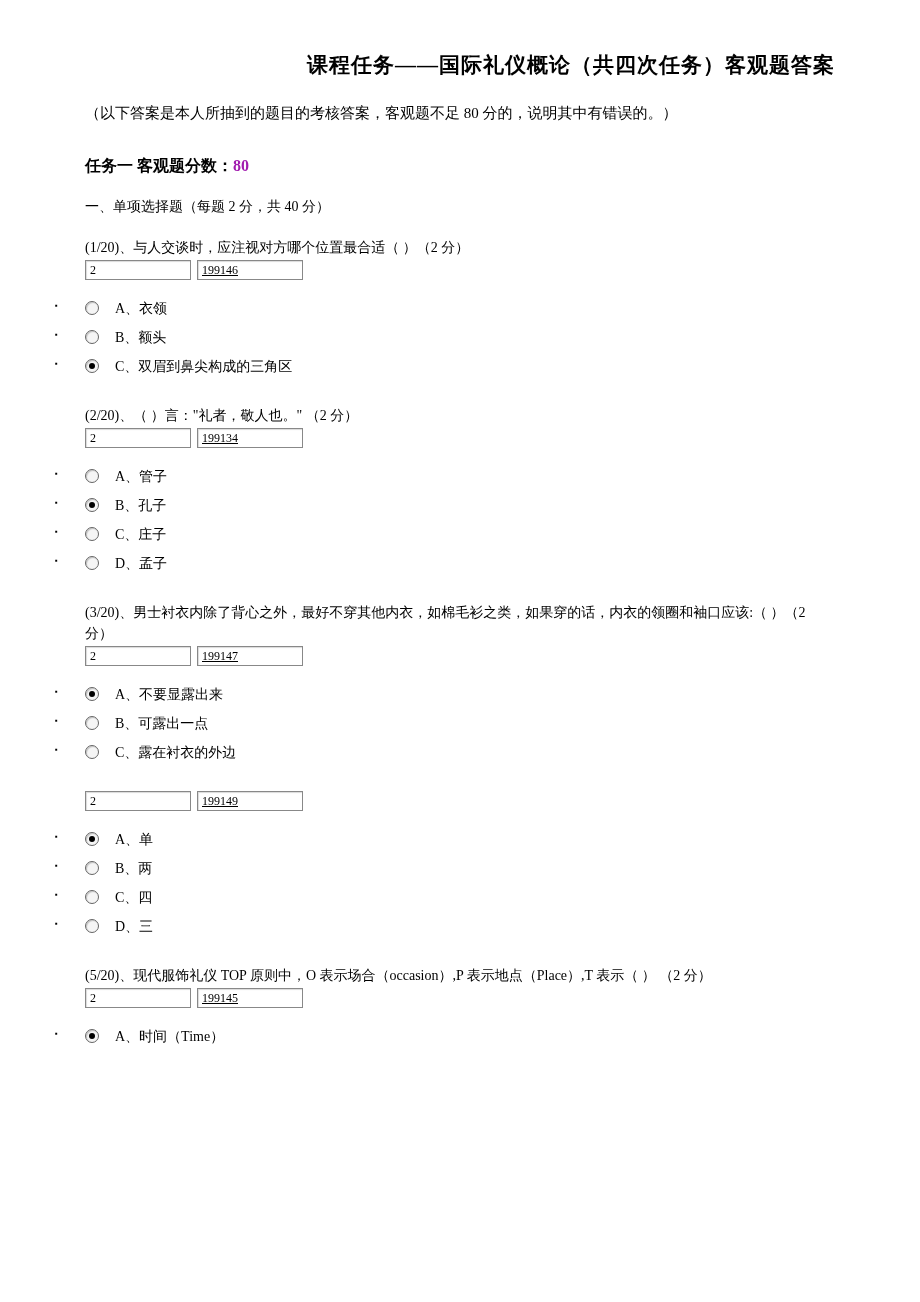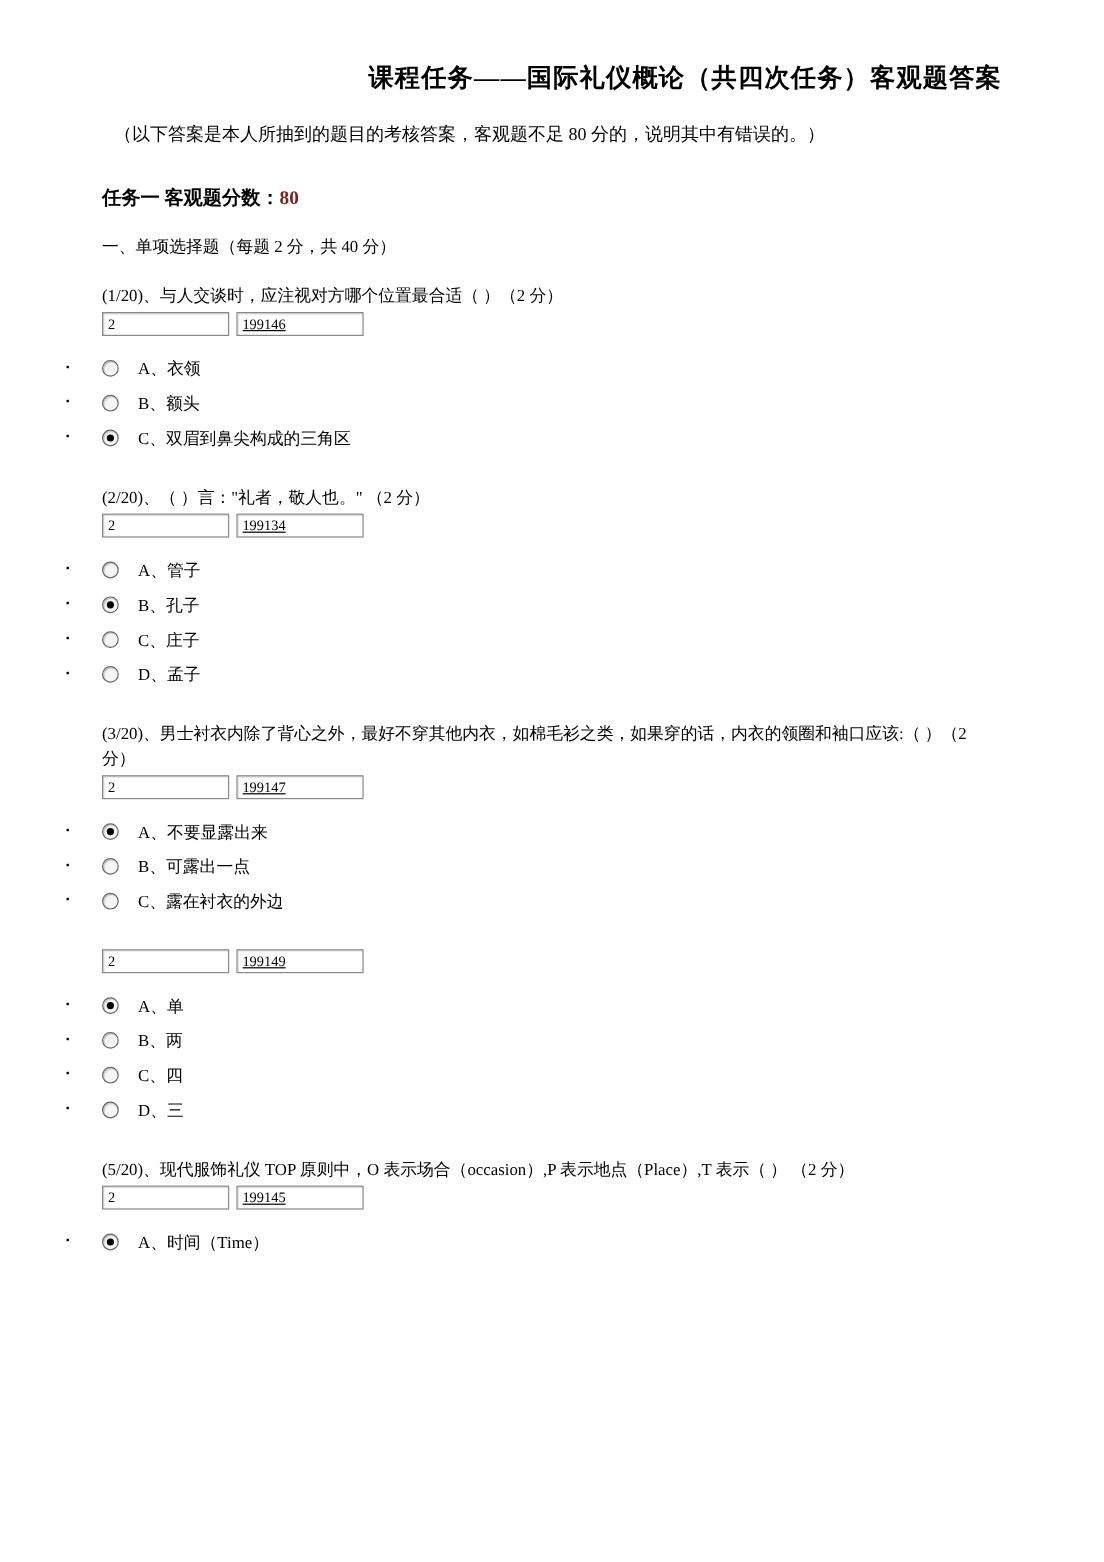--- a/index.html
+++ b/index.html
@@ -17,29 +17,28 @@
       text-align: right;
       font-size: 21px;
       font-weight: bold;
       margin-bottom: 20px;
       letter-spacing: 1px;
     }
     .subtitle {
       text-align: left;
       font-size: 15px;
       margin-bottom: 30px;
-      margin-left: 10px;
     }
     .task-heading {
       font-size: 16px;
       font-weight: bold;
       margin-bottom: 18px;
     }
     .score {
-      color: #7f1d1d;
+      color: #a21caf;
     }
     .section-desc {
       font-size: 14px;
       margin-bottom: 20px;
     }
     .question-block {
       margin-bottom: 28px;
     }
     .question-text {
       font-size: 14px;

